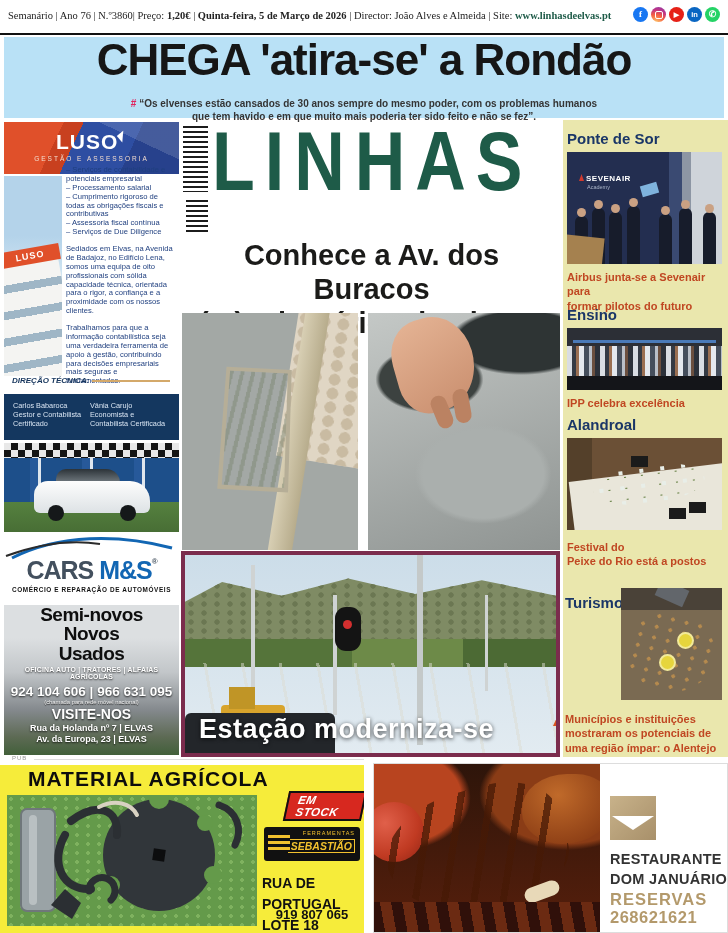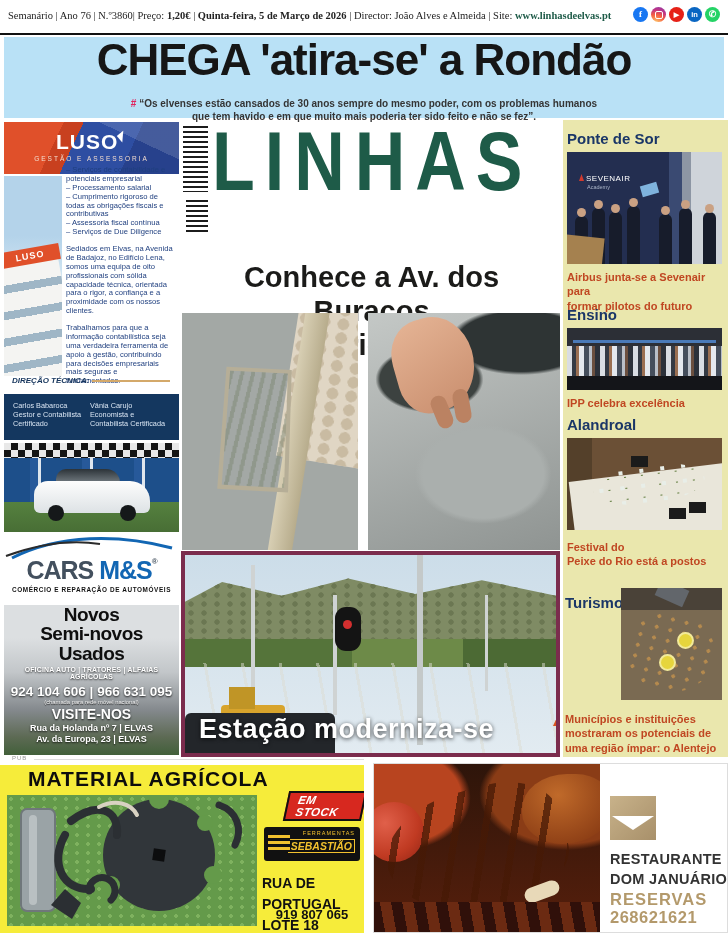--- a/index.html
+++ b/index.html
@@ -90,21 +90,21 @@
     background:repeating-linear-gradient(180deg,#1c1c1c 0 2px,#fff 2px 5px);}
   .mast-title{position:absolute;left:212px;top:120px;font-size:70px;font-weight:bold;color:#1e5b48;
     letter-spacing:10px;line-height:1;transform:scale(1.0,1.18);transform-origin:left top;}
   .mast-bar{position:absolute;left:216px;top:201px;width:342px;height:30px;background:#9b9b9b;
     display:flex;align-items:center;padding:0 12px;box-sizing:border-box;}
   .mast-de{font-size:21px;font-weight:bold;color:#fff;letter-spacing:5px;}
   .mast-elvas{font-size:21px;font-weight:bold;color:#fff;letter-spacing:31px;margin-left:16px;}
 
   
   .story-h{position:absolute;left:183px;top:238px;width:377px;text-align:center;
-    font-size:29px;font-weight:bold;color:#1b1b19;line-height:1.18;margin-top:22px;}
+    font-size:29px;font-weight:bold;color:#1b1b19;line-height:1.18;}
   .inred{color:#b33a28;}
 
   
   .hole1{position:absolute;left:182px;top:313px;width:176px;height:237px;overflow:hidden;background:#a3a8a5;}
   .cob{position:absolute;right:-14px;top:-10px;width:84px;height:160px;transform:rotate(9deg);background:#e0d6c4;
     background-image:radial-gradient(circle 6px at 8px 6px,#c9bba2 92%,transparent);background-size:19px 14px;}
   .curb{position:absolute;left:104px;top:-12px;width:24px;height:270px;transform:rotate(9deg);
     background:linear-gradient(90deg,#d8cfb4,#b7ac8c);}
   .hole{position:absolute;left:40px;top:52px;width:60px;height:116px;border:4px solid #b6ae97;
     transform:perspective(260px) rotateX(10deg) rotate(3deg);
@@ -148,21 +148,21 @@
   .train-cap{position:absolute;left:14px;bottom:8px;font-size:27px;font-weight:bold;color:#fff;
     text-shadow:0 1px 4px rgba(0,0,0,.75);letter-spacing:.5px;}
 
   
   .rightcol{position:absolute;left:563px;top:120px;width:165px;height:637px;background:#eae7ad;}
   .rc-h{position:absolute;font-size:15px;font-weight:bold;color:#1a3667;}
   .rc-cap{position:absolute;font-size:11px;font-weight:bold;color:#c04722;line-height:1.3;white-space:pre-line;}
   .rc-photo{position:absolute;overflow:hidden;}
   .ph1{left:4px;top:32px;width:155px;height:112px;
     background:linear-gradient(90deg,#232e50 0 66%,#3a4a72 66% 74%,#8d96a4 74% 80%,#cfd4da 80%);}
-  .sev-txt{position:absolute;left:12px;top:22px;font-size:8px;font-weight:normal;color:#fff;letter-spacing:.5px;}
+  .sev-txt{position:absolute;left:12px;top:22px;font-size:8px;font-weight:bold;color:#fff;letter-spacing:.5px;}
   .sev-txt:before{content:"";display:inline-block;width:5px;height:7px;background:#d23a2e;margin-right:2px;
     clip-path:polygon(0 100%,50% 0,100% 100%);}
   .sev-sub{position:absolute;left:20px;top:32px;font-size:5.5px;color:#aab4c8;}
   .fig{position:absolute;bottom:0;width:13px;height:54px;background:#171c2b;border-radius:6px 6px 0 0;}
   .fig:before{content:"";position:absolute;top:-8px;left:2px;width:9px;height:9px;border-radius:50%;background:#caa183;}
   .g1{left:8px;height:48px;} .g2{left:25px;height:56px;} .g3{left:42px;height:52px;}
   .g4{left:60px;height:58px;} .g5{left:92px;height:50px;} .g6{left:112px;height:56px;} .g7{left:136px;height:52px;}
   .paper{position:absolute;left:74px;top:32px;width:17px;height:11px;background:#7fb3dd;transform:rotate(-16deg);}
   .desk{position:absolute;left:-8px;bottom:-6px;width:44px;height:34px;background:#a5814f;transform:rotate(6deg);}
   .ph2{left:4px;top:208px;width:155px;height:62px;background:linear-gradient(180deg,#2c2f36 0 72%,#141519 72%);}
@@ -302,22 +302,22 @@
     </div>
     <div class="cars-band">
       <svg class="swoosh" width="175" height="30" viewBox="0 0 175 30">
         <path d="M8,26 C55,2 115,2 168,16" stroke="#1266b3" stroke-width="3" fill="none"></path>
         <path d="M2,24 C40,10 70,8 96,12" stroke="#2b2b2b" stroke-width="2" fill="none"></path>
       </svg>
       <div class="cars-logo"><span class="cl-cars">CARS</span><span class="cl-ms"> M&amp;S</span><span class="cl-r">®</span></div>
       <div class="cars-sub">COMÉRCIO E REPARAÇÃO DE AUTOMÓVEIS</div>
     </div>
     <div class="cars-lower">
+      <div class="cl-n">Semi-novos</div>
       <div class="cl-n">Novos</div>
-      <div class="cl-n">Semi-novos</div>
       <div class="cl-n">Usados</div>
       <div class="cl-svc">OFICINA AUTO | TRATORES | ALFAIAS AGRÍCOLAS</div>
       <div class="cl-ph">924 104 606 | 966 631 095</div>
       <div class="cl-note">(chamada para rede móvel nacional)</div>
       <div class="cl-visit">VISITE-NOS</div>
       <div class="cl-addr">Rua da Holanda nº 7 | ELVAS</div>
       <div class="cl-addr">Av. da Europa, 23 | ELVAS</div>
     </div>
   </div>
 

